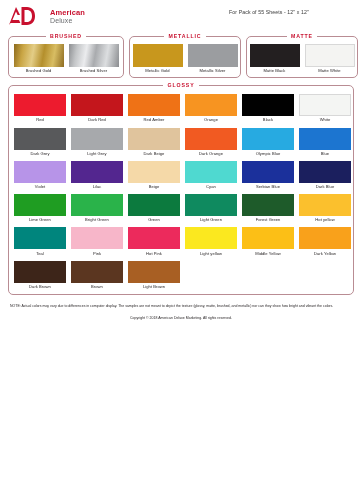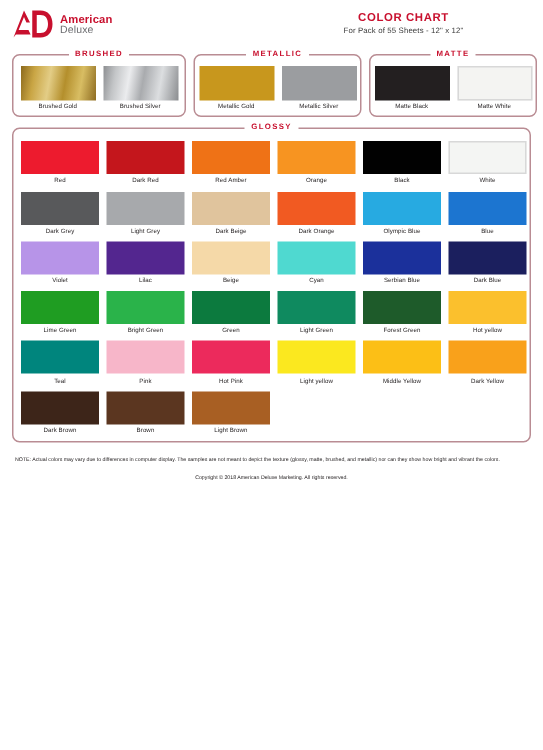--- a/index.html
+++ b/index.html
@@ -38,20 +38,21 @@
   .logo-mark {
     width: 28px;
     height: 20px;
     position: relative;
     flex: none;
   }
   .logo-mark svg { display: block; }
   .brand-text {
     line-height: 1.02;
     padding-top: 1px;
+    margin-left: 10px;
   }
   .brand-line1 {
     font-size: 7.5px;
     font-weight: bold;
     color: #c8102e;
     letter-spacing: 0.1px;
   }
   .brand-line2 {
     font-size: 7px;
     color: #6d6e71;
@@ -185,21 +186,20 @@
           <path d="M1 19 L8 1 L12 9 L9.6 9 L8 5.4 L4.4 14 L11 14 L12.4 17 L2.6 17 Z" fill="#c8102e"></path>
           <path d="M13.5 1 L19 1 C24 1 27 4.5 27 10 C27 15.5 24 19 19 19 L13.5 19 Z M16.5 4 L16.5 16 L19 16 C22.2 16 24 13.8 24 10 C24 6.2 22.2 4 19 4 Z" fill="#c8102e"></path>
         </svg>
       </div>
       <div class="brand-text">
         <div class="brand-line1">American</div>
         <div class="brand-line2">Deluxe</div>
       </div>
     </div>
     <div class="title-block">
-      <div class="chart-title">COLOR CHART</div>
       <div class="chart-subtitle">For Pack of 55 Sheets - 12" x 12"</div>
     </div>
   </div>
 
   <div class="top-groups">
     <div class="group brushed">
       <div class="group-label"><span>BRUSHED</span></div>
       <div class="group-swatches">
           <div class="cell">
             <div class="chip" style="background: linear-gradient(100deg, rgb(140, 106, 29) 0%, rgb(201, 165, 68) 18%, rgb(227, 205, 134) 38%, rgb(180, 143, 44) 58%, rgb(216, 189, 99) 78%, rgb(142, 108, 33) 100%);"></div>

